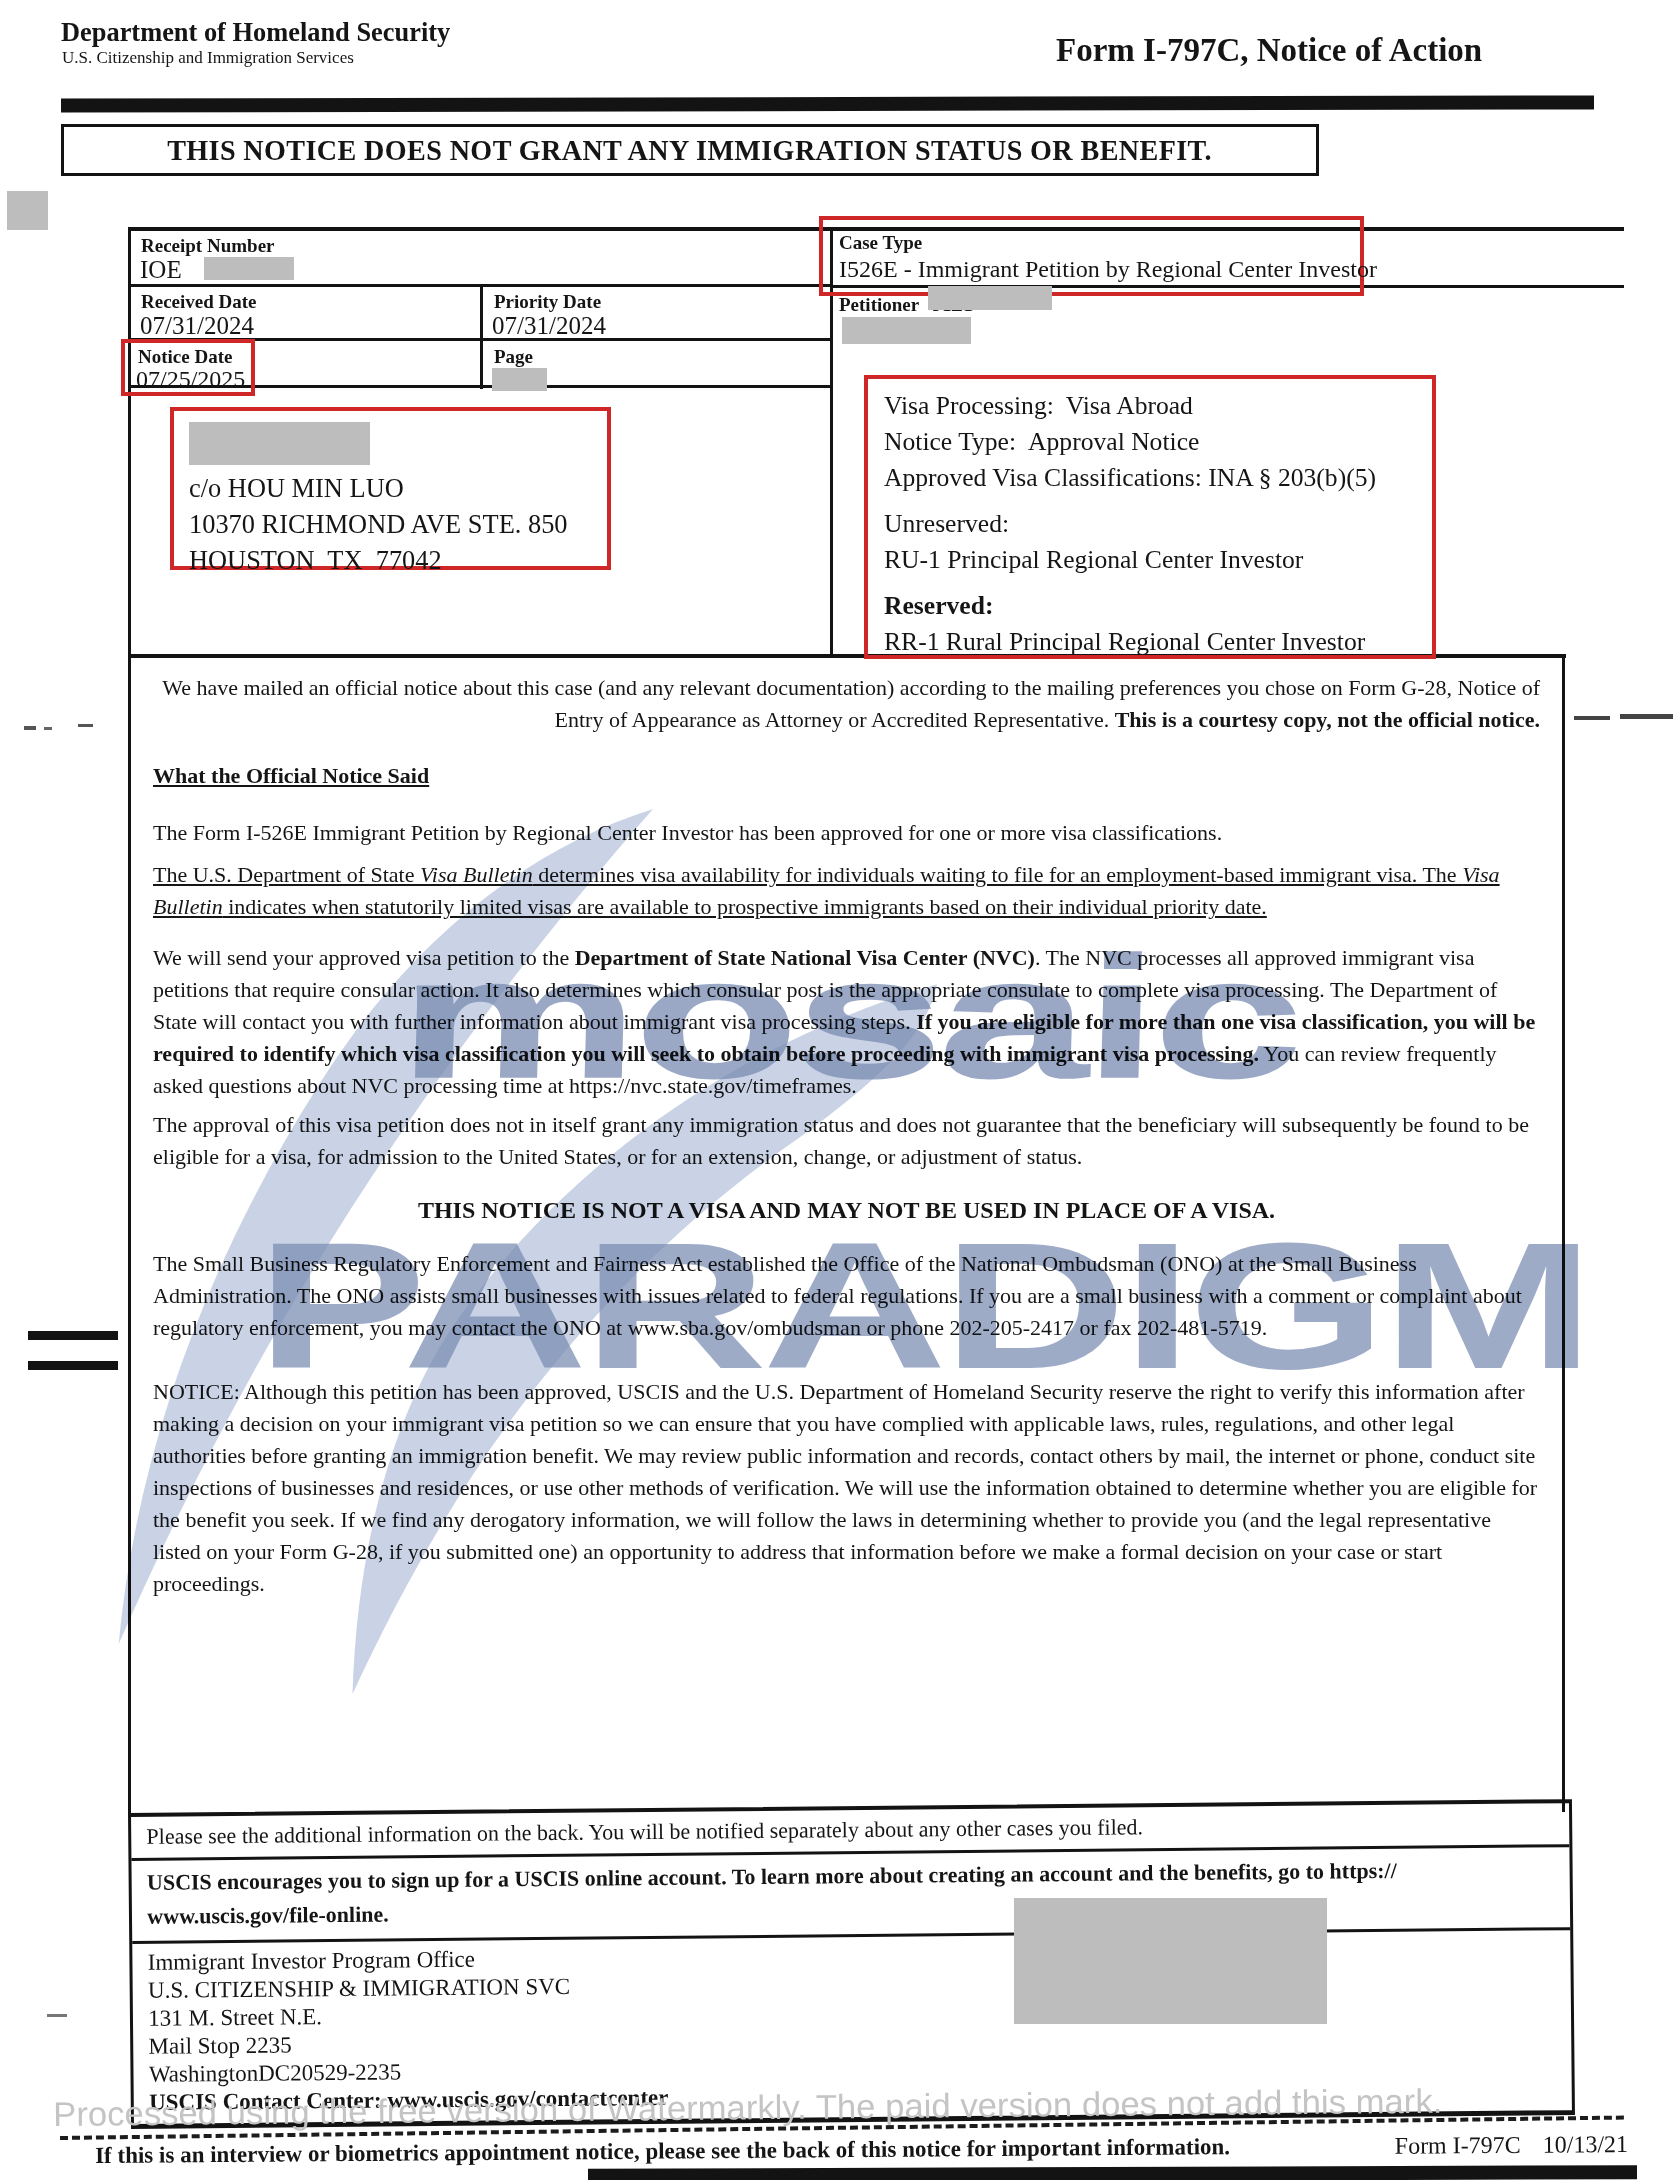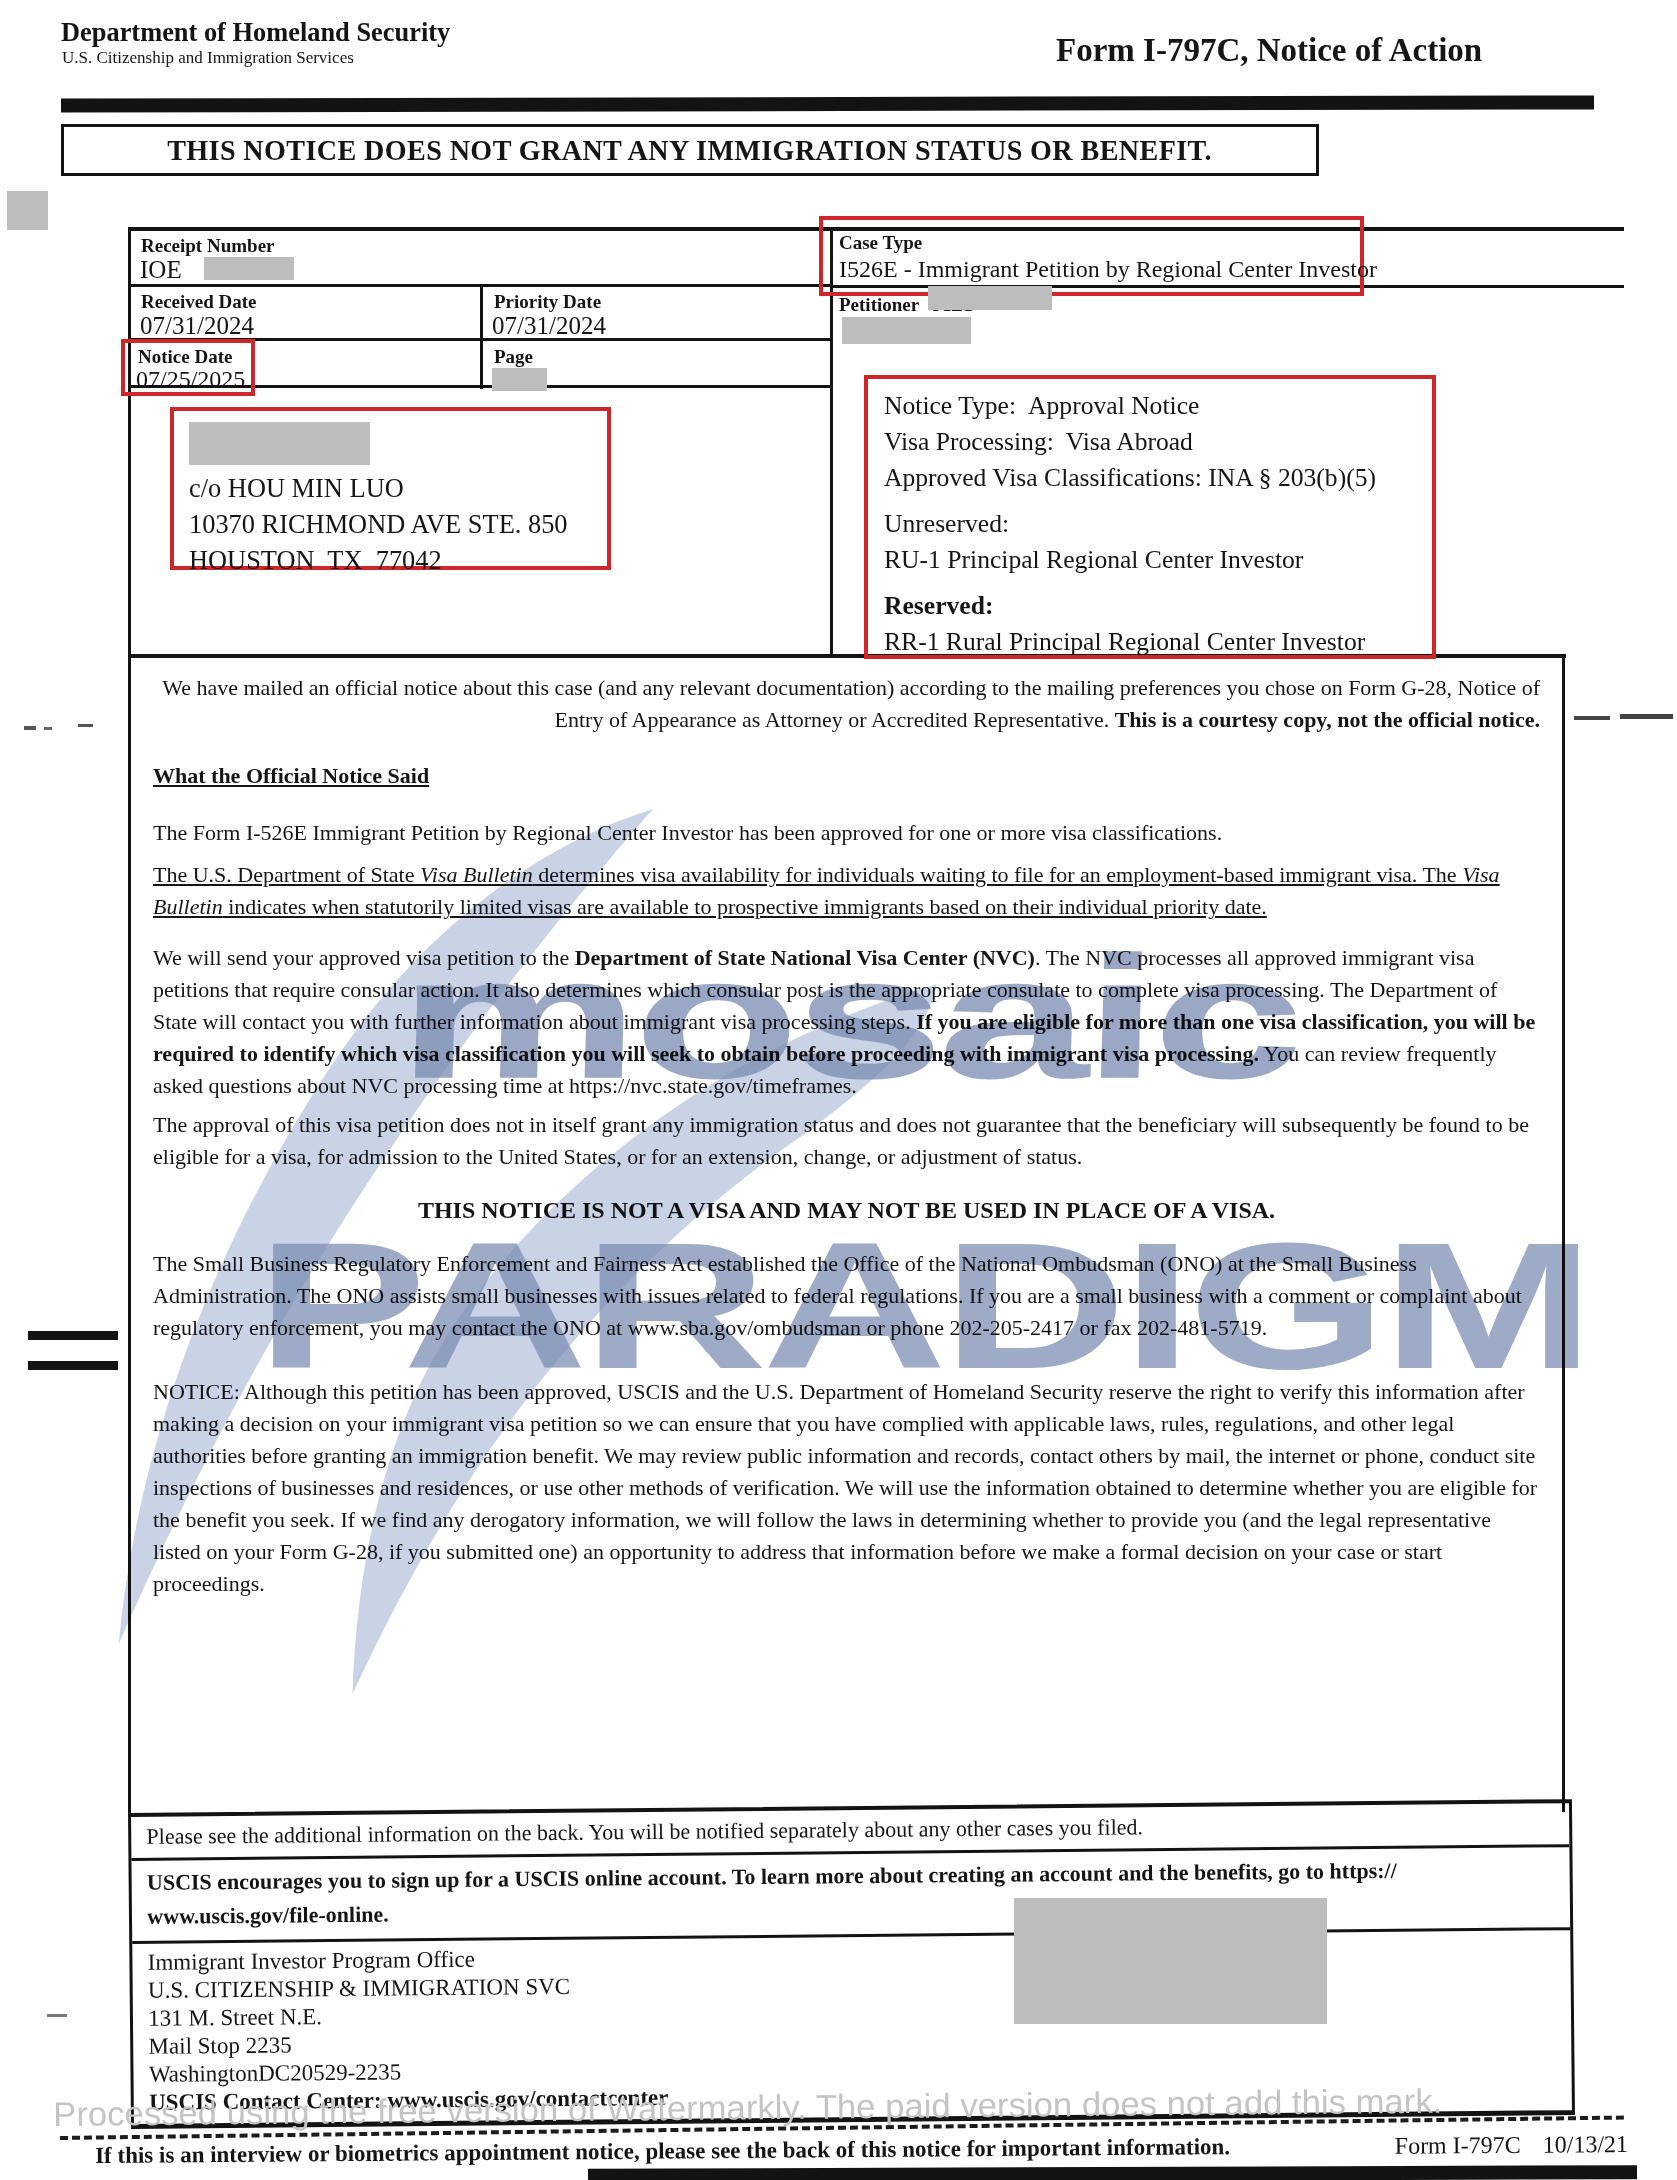--- a/index.html
+++ b/index.html
@@ -92,24 +92,24 @@
 
   <div class="redbox" style="left:170px;top:407px;width:433px;height:155px;"></div>
   <div class="redact" style="left:189px;top:422px;width:181px;height:43px;"></div>
   <div class="abs recip" style="left:189px;top:470px;">c/o HOU MIN LUO</div>
   <div class="abs recip" style="left:189px;top:506px;">10370 RICHMOND AVE STE. 850</div>
   <div class="abs recip" style="left:189px;top:542px;">HOUSTON  TX  77042</div>
 
   <div class="redbox" style="left:864px;top:375px;width:564px;height:276px;"></div>
   <div class="abs" style="left:884px;top:388px;width:528px;">
     <div class="nd-line">
-      <span>Notice Type:</span><span style="display:inline-block;width:12px;"></span><span>Approval Notice</span>
+      <span>Visa Processing:</span><span style="display:inline-block;width:12px;"></span><span>Visa Abroad</span>
     </div>
     <div class="nd-line">
-      <span>Visa Processing:</span><span style="display:inline-block;width:12px;"></span><span>Visa Abroad</span>
+      <span>Notice Type:</span><span style="display:inline-block;width:12px;"></span><span>Approval Notice</span>
     </div>
     <div class="nd-line">
       <span>Approved Visa Classifications:</span> <span>INA § 203(b)(5)</span>
     </div>
     <div class="nd-line" style="margin-top:10.2px;font-weight:normal;">Unreserved:</div>
     <div class="nd-line">RU-1 Principal Regional Center Investor</div>
     <div class="nd-line" style="margin-top:10.2px;font-weight:bold;">Reserved:</div>
     <div class="nd-line">RR-1 Rural Principal Regional Center Investor</div>
   </div>
 

